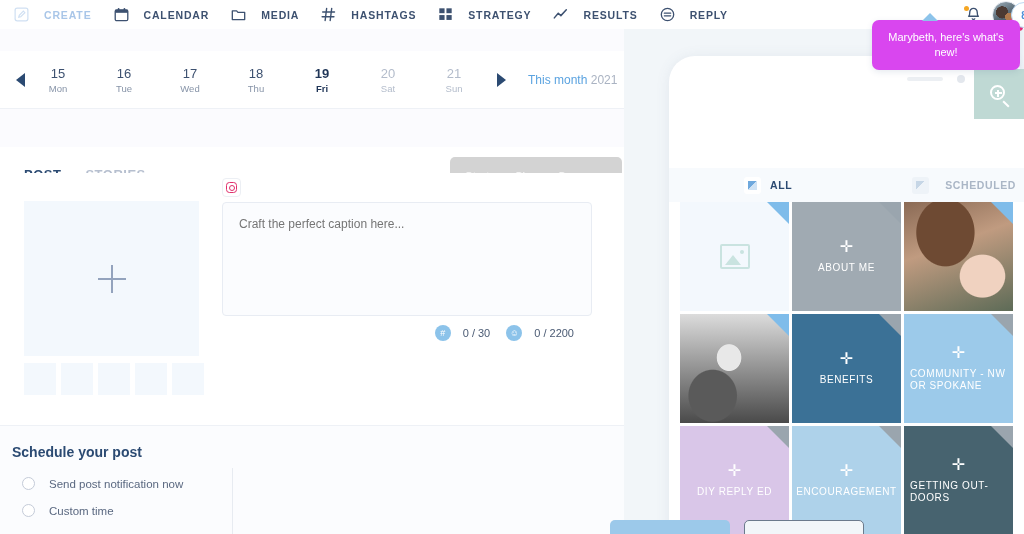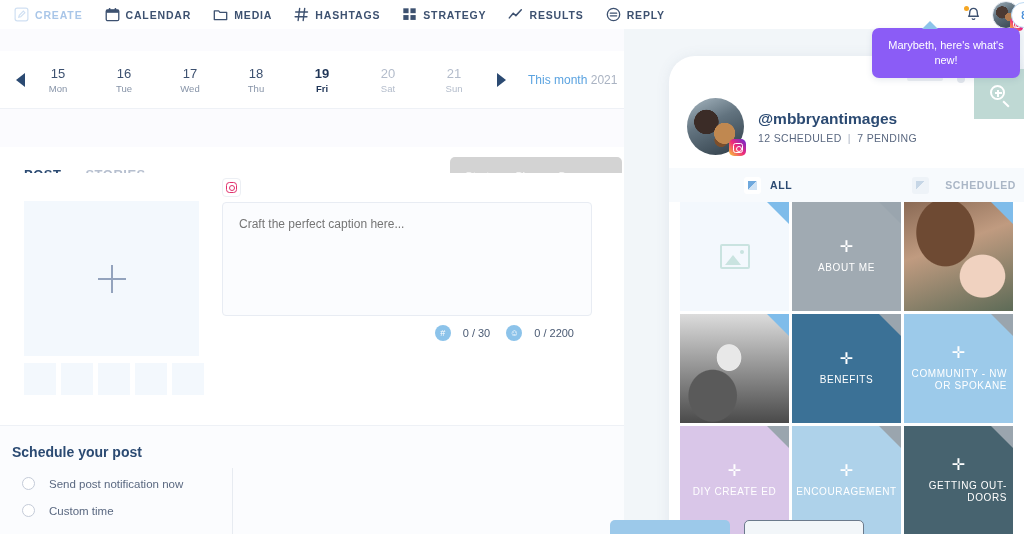--- a/index.html
+++ b/index.html
@@ -11,21 +11,21 @@
   }
   .app { position: relative; width: 1024px; height: 534px; background: #fbfbfe; }
 
   
   .topnav {
     position: absolute; top: 0; left: 0; width: 1024px; height: 29px;
     background: #ffffff; display: flex; align-items: center;
     padding-left: 14px; z-index: 30;
   }
   .nav-item {
-    display: flex; align-items: center; gap: 6px;
+    display: flex; align-items: center; gap: 15px;
     margin-right: 22px; cursor: pointer;
   }
   .nav-label {
     font-size: 10.5px; letter-spacing: .85px; font-weight: 600;
     color: #3d5170; white-space: nowrap;
   }
   .nav-item.active .nav-label { color: #a9c6e8; }
   .nav-icon { width: 15px; height: 15px; display: block; flex: none; }
   .nav-item.active .nav-icon { opacity: .55; }
 
@@ -64,22 +64,22 @@
   .edge-badge {
     position: absolute; right: -13px; top: 2px;
     width: 26px; height: 26px; border-radius: 50%;
     background: #fff; border: 1.5px solid #bcd9f2;
     color: #4a90d9; font-size: 10px; font-weight: 700;
     display: flex; align-items: center; justify-content: center;
   }
 
   
   .tooltip {
-    position: absolute; right: 4px; top: 28px; width: 148px;
-    background: #8b5cf6; color: #ffffff; border-radius: 7px;
+    position: absolute; right: 4px; top: 20px; width: 148px;
+    background: #d946ef; color: #ffffff; border-radius: 7px;
     padding: 10px 12px; font-size: 11px; line-height: 1.35;
     text-align: center; z-index: 40; box-shadow: 0 2px 6px rgba(60,90,130,.13);
   }
   .tooltip::before {
     content: ""; position: absolute; top: -7px; left: 50px;
     border-left: 8px solid transparent; border-right: 8px solid transparent;
     border-bottom: 8px solid #8cc3ea;
   }
 
   
@@ -288,21 +288,21 @@
     position: relative; height: 109px; overflow: hidden; cursor: pointer;
     display: flex; flex-direction: column; align-items: center; justify-content: center;
   }
   .corner {
     position: absolute; right: 0; top: 0; width: 0; height: 0;
     border-top: 22px solid #7fbcea; border-left: 22px solid transparent;
   }
   .corner.grey { border-top-color: #9aa5ae; }
   .cell .plus-sm { color: #fff; font-size: 16px; line-height: 1; margin-bottom: 7px; font-weight: 300; }
   .cell .clabel {
-    color: #fff; font-size: 10px; letter-spacing: .6px; text-align: right;
+    color: #fff; font-size: 10px; letter-spacing: .6px; text-align: left;
     line-height: 1.25; padding: 0 6px;
   }
   .ph-icon { width: 30px; height: 25px; border: 2.5px solid #c9e3e0; border-radius: 2px; position: relative; }
   .ph-icon::before {
     content: ""; position: absolute; left: 3px; bottom: 2px;
     border-left: 8px solid transparent; border-right: 8px solid transparent;
     border-bottom: 10px solid #c9e3e0;
   }
   .ph-icon::after {
     content: ""; position: absolute; right: 4px; top: 4px;
@@ -517,36 +517,20 @@
       </div>
     </div>
   </div>
 
   <div class="right-bg"></div>
 
   <div class="phone">
     <div class="speaker"></div>
     <div class="camdot"></div>
 
-    <div class="acct">
-      <div class="acct-av">
-        <div class="circ"></div>
-        <div class="ig-badge">
-            <div class="ig-sq"></div>
-          </div>
-      </div>
-      <div>
-        <div class="handle">@mbbryantimages</div>
-        <div class="meta">
-          <span>12 SCHEDULED</span>
-          <span class="sep">|</span>
-          <span>7 PENDING</span>
-        </div>
-      </div>
-    </div>
 
     <div class="ptabs">
       <div class="ptab2 all">
         <div class="chip">
             <i></i>
           </div>
         <span>ALL</span>
       </div>
       <div class="ptab2 sch">
         <div class="chip muted">
@@ -580,21 +564,21 @@
       </div>
       <div class="cell" style="background:#9ccaea">
         <div class="corner grey"></div>
         <div class="plus-sm">✛</div>
         <div class="clabel">COMMUNITY - NW OR SPOKANE</div>
       </div>
 
       <div class="cell" style="background:#d9c6e8">
         <div class="corner grey"></div>
         <div class="plus-sm">✛</div>
-        <div class="clabel">DIY CREATE ED</div>
+        <div class="clabel">DIY REPLY ED</div>
       </div>
       <div class="cell" style="background:#aed2ea">
         <div class="corner grey"></div>
         <div class="plus-sm">✛</div>
         <div class="clabel">ENCOURAGEMENT</div>
       </div>
       <div class="cell" style="background:#47636f">
         <div class="corner grey"></div>
         <div class="plus-sm">✛</div>
         <div class="clabel">GETTING OUT-DOORS</div>

